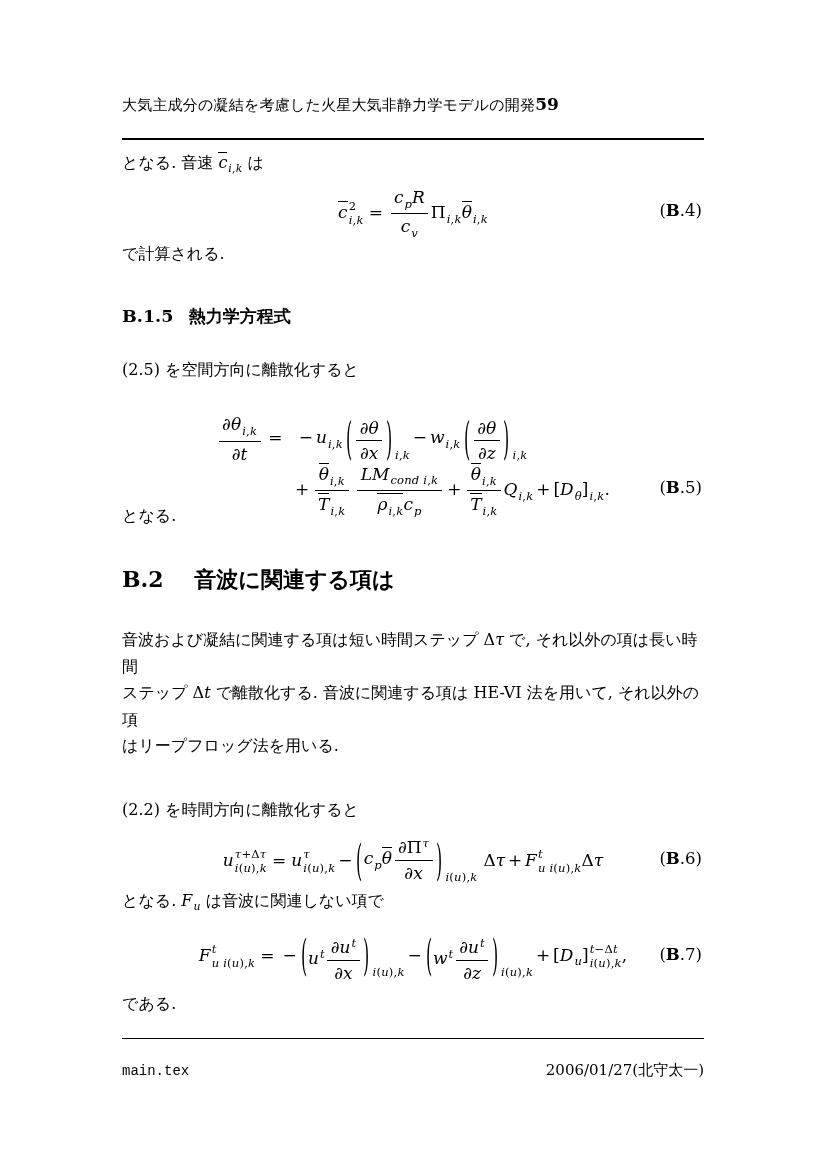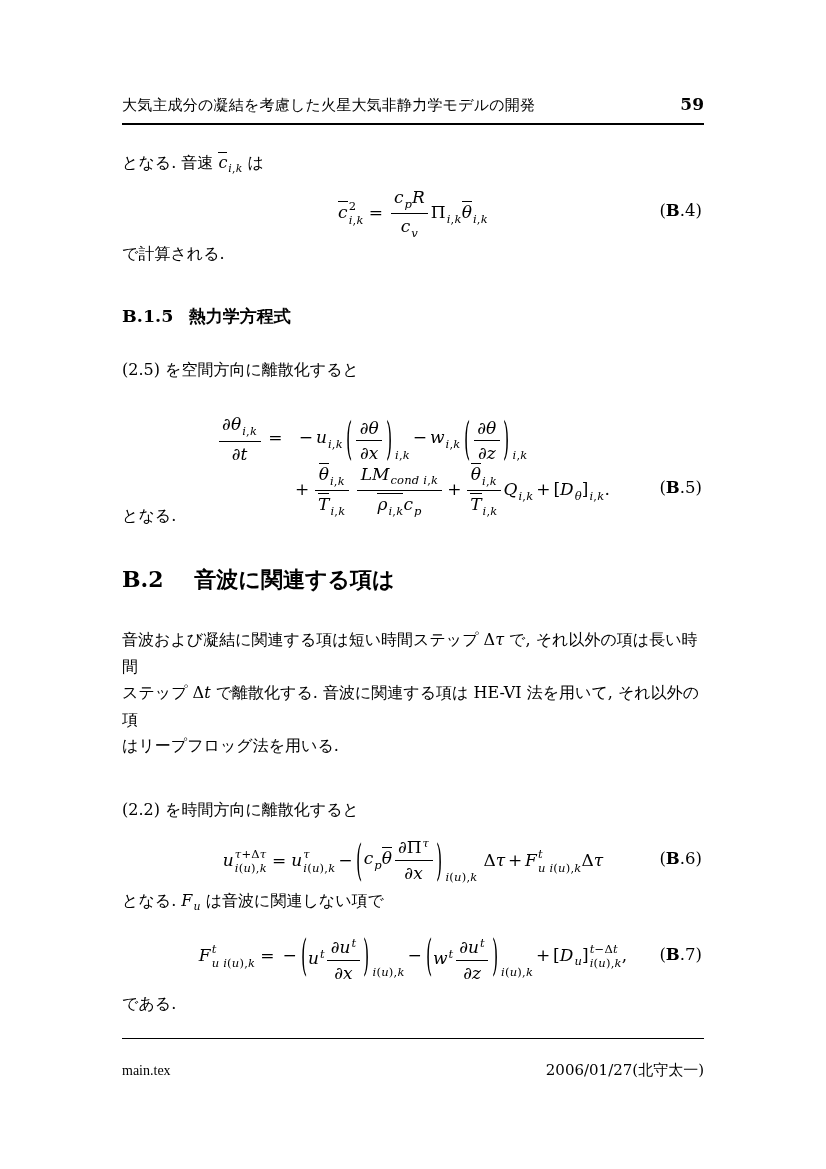--- a/index.html
+++ b/index.html
@@ -1,22 +1,22 @@
 <!DOCTYPE html>
 <html><head>
 <meta charset="utf-8">
 <style>
   html,body{margin:0;padding:0;background:#fff;}
   .page{position:relative;width:826px;height:1169px;background:#ffffff;color:#000;
         font-family:"DejaVu Serif","Liberation Serif",serif;overflow:hidden;}
 
   
   .header{position:absolute;left:122px;width:582px;top:94px;display:flex;
-          justify-content:space-between;align-items:baseline;
-          border-bottom:2px solid #000;padding-bottom:8px;}
+          justify-content:flex-start;align-items:baseline;
+          border-bottom:2px solid #000;padding-bottom:23px;}
   .header .htitle{font-size:15px;letter-spacing:.2px;}
   .header .hpage{font-size:17px;font-weight:bold;}
 
   
   .para{position:absolute;left:122px;width:582px;font-size:16px;line-height:26px;}
   .p5{line-height:26.5px;}
 
   
   .h2,.h3{position:absolute;left:122px;font-weight:bold;white-space:nowrap;}
   .h2{font-size:22px;}
@@ -53,21 +53,21 @@
   .pint{display:inline-block;vertical-align:middle;}
   .psub{font-size:68%;font-style:normal;vertical-align:-1.35em;margin-left:2px;letter-spacing:.2px;}
   .m-inline .mbar{border-top:1.2px solid #000;}
   .it{font-style:italic;}
   .up{font-style:normal;}
 
   
   .footrule{position:absolute;left:122px;width:582px;top:1038px;border-top:1.2px solid #000;}
   .footer{position:absolute;left:122px;width:582px;top:1044px;display:flex;
           justify-content:space-between;align-items:baseline;}
-  .ffile{font-family:Liberation Serif, serif;font-size:14px;}
+  .ffile{font-family:Liberation Mono, monospace;font-size:14px;}
   .fdate{font-size:15px;margin-top:17px;}
 </style>
 </head>
 <body>
 
 <div class="page">
 
   <div class="header">
     <span class="htitle">大気主成分の凝結を考慮した火星大気非静力学モデルの開発</span>
     <span class="hpage">59</span>

